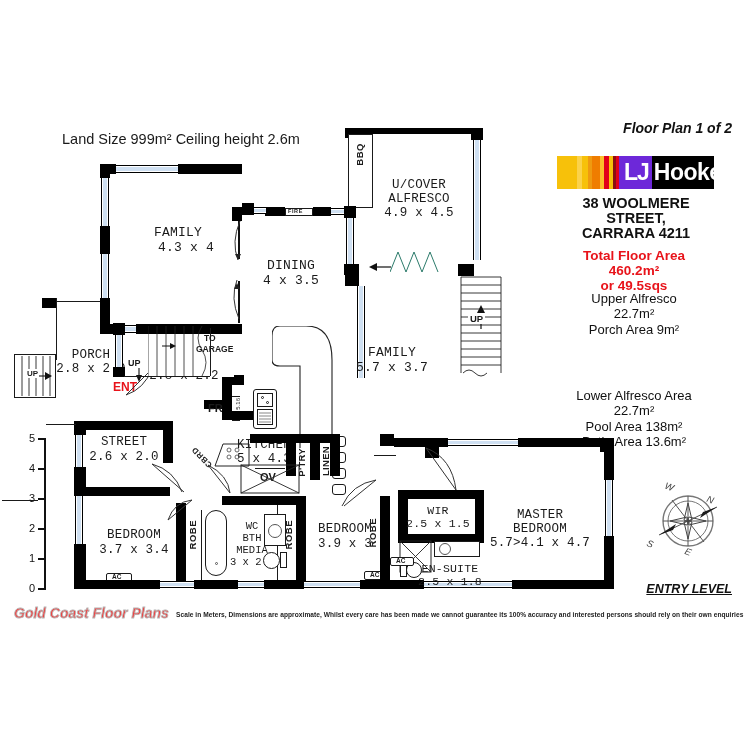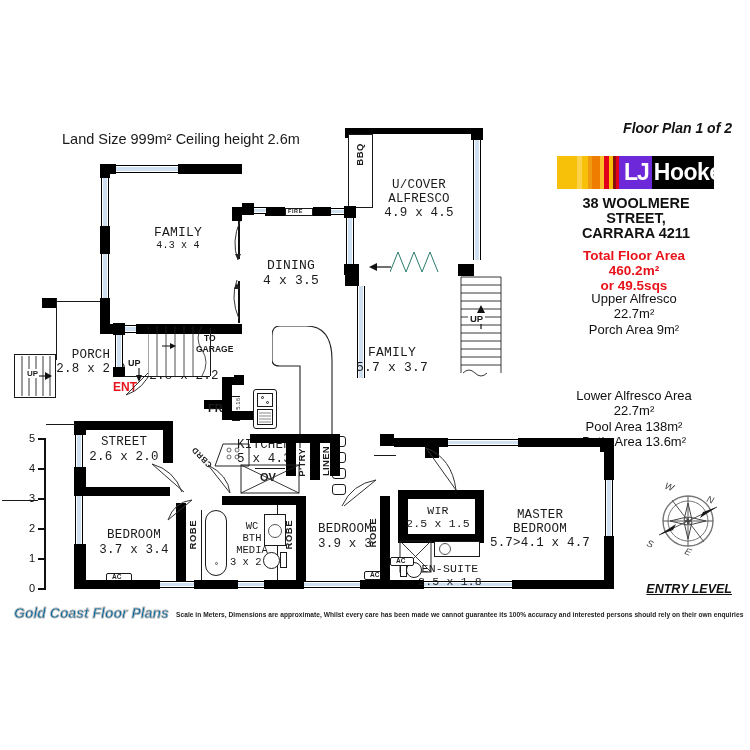--- a/index.html
+++ b/index.html
@@ -79,21 +79,21 @@
     text-align: center; font-size: 13px; color: #111; line-height: 15.3px;
   }
   #entry-level {
     position: absolute; right: 18px; top: 582px;
     font-size: 12.5px; font-style: italic; font-weight: bold;
     text-decoration: underline; color: #111;
   }
   #watermark {
     position: absolute; left: 14px; top: 605px;
     font-size: 14px; font-style: italic; font-weight: bold;
-    color: #0369a1; -webkit-text-stroke: .8px #b9b9b9;
+    color: #ef4444; -webkit-text-stroke: .8px #b9b9b9;
     text-shadow: 0 0 1px #c9c9c9;
   }
   #disclaimer {
     position: absolute; left: 176px; top: 611px;
     font-size: 6.6px; font-weight: bold; color: #222;
     letter-spacing: .05px;
   }
   
   #ruler { position: absolute; left: 10px; top: 438px; width: 36px; height: 152px; }
   #ruler .bar { position: absolute; right: 0; top: 0; width: 2px; height: 152px; background:#111; }
@@ -218,21 +218,21 @@
     <path d="M11 40 q-9 -21 -2 -39" fill="none" stroke="#333" stroke-width="1"></path>
     <polygon points="9,4 6,10 12,10" fill="#222"></polygon>
   </svg>
 
   <div class="wall" style="left:100px;top:324px;width:16px;height:10px;"></div>
   <div class="win" style="left:116px;top:325px;width:20px;height:8px;"></div>
   <div class="glass" style="left:116px;top:327px;width:20px;height:4px;"></div>
   <div class="wall" style="left:136px;top:324px;width:106px;height:10px;"></div>
 
   <div class="txt center rlabel" style="left:178px;top:225px;font-size:13px">FAMILY</div>
-  <div class="txt center rdim" style="left:178px;top:240px;font-size:10px">4.3 x 4</div>
+  <div class="txt center rdim" style="left:186px;top:240px;font-size:13px">4.3 x 4</div>
 
   <div class="wall" style="left:265px;top:207px;width:20px;height:9px;"></div>
   <div class="box" style="left:285px;top:208px;width:28px;height:8px;"></div>
   <div class="txt" style="left:288px;top:208px;font-size:5.5px;font-weight:bold;letter-spacing:.6px">FIRE</div>
   <div class="wall" style="left:313px;top:207px;width:18px;height:9px;"></div>
   <div class="win" style="left:331px;top:208px;width:22px;height:7px;"></div>
   <div class="glass" style="left:331px;top:210px;width:22px;height:3px;"></div>
   <div class="wall" style="left:242px;top:203px;width:12px;height:12px;"></div>
   <div class="win" style="left:254px;top:207px;width:12px;height:7px;"></div>
   <div class="glass" style="left:254px;top:209px;width:12px;height:3px;"></div>

